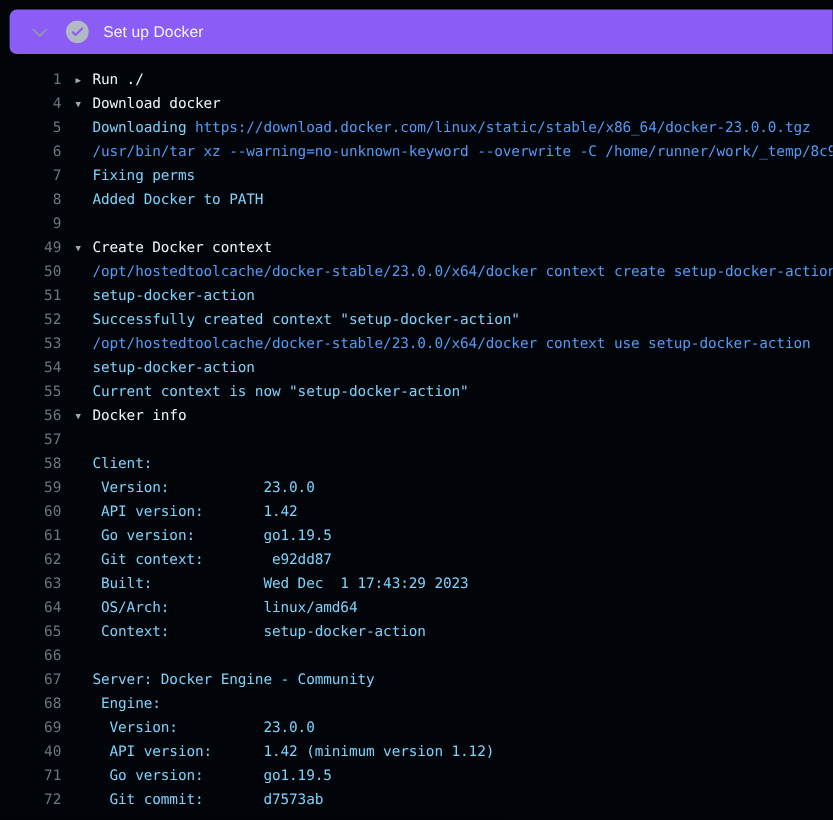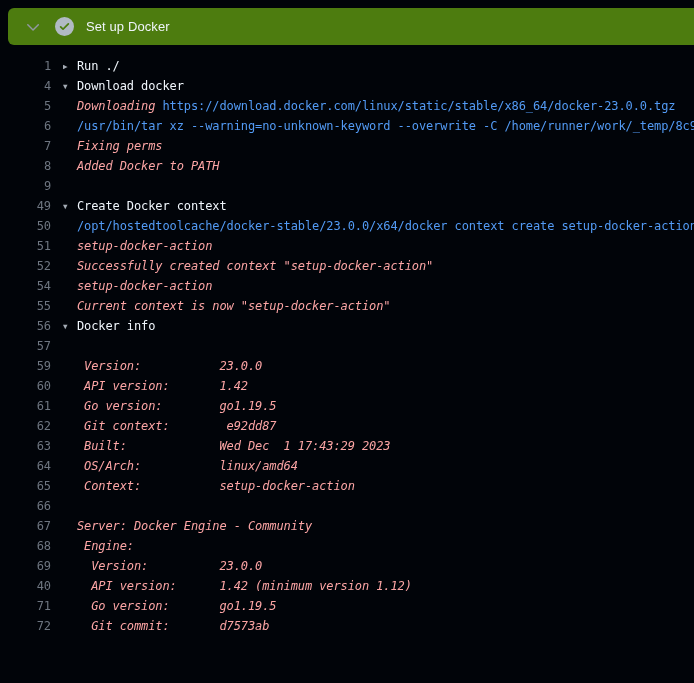--- a/index.html
+++ b/index.html
@@ -10,21 +10,21 @@
     overflow: hidden;
     background: #010409;
   }
   * { box-sizing: border-box; }
 
   
   .step-header {
     margin: 8px 0 0 8px;
     width: calc(100% - 8px);
     height: 37px;
-    background: #4d7c0f;
+    background: #8b5cf6;
     border-radius: 6px 0 0 6px;
     display: flex;
     align-items: center;
     padding-left: 17px;
     cursor: pointer;
   }
   .step-header .chev {
     width: 16px; height: 16px;
     display: inline-flex; align-items: center; justify-content: center;
     flex: 0 0 auto;
@@ -73,21 +73,21 @@
   .content.child { padding-left: 14px; }
   .tri {
     display: inline-block;
     width: 14px;
     font-size: 7.5px;
     color: #a4abb4;
     vertical-align: 1px;
     cursor: pointer;
   }
   .gtitle { color: #f0f6fc; cursor: pointer; }
-  .plain  { color: #fca5a5; font-style: italic; }
+  .plain  { color: #7dd3fc; }
   .cmd    { color: #539bf5; }
   .link   { color: #539bf5; cursor: pointer; }
 </style>
 </head>
 <body>
 
 <div class="step-header">
   <span class="chev">
     <svg width="16" height="16" viewBox="0 0 16 16" aria-hidden="true">
       <path fill="#9198a1" d="M12.78 5.22a.75.75 0 0 1 1.06 1.06l-5.25 5.25a.75.75 0 0 1-1.06 0L2.28 6.28a.75.75 0 1 1 1.06-1.06L8 9.88l4.78-4.66z"></path>
@@ -106,24 +106,26 @@
     <div class="row"><a class="num">4</a><div class="content"><span class="tri">▼</span><span class="gtitle">Download docker</span></div></div>
     <div class="row"><a class="num">5</a><div class="content child"><span class="plain">Downloading </span><a class="link">https://download.docker.com/linux/static/stable/x86_64/docker-23.0.0.tgz</a></div></div>
     <div class="row"><a class="num">6</a><div class="content child"><span class="cmd">/usr/bin/tar xz --warning=no-unknown-keyword --overwrite -C /home/runner/work/_temp/8c91</span></div></div>
     <div class="row"><a class="num">7</a><div class="content child"><span class="plain">Fixing perms</span></div></div>
     <div class="row"><a class="num">8</a><div class="content child"><span class="plain">Added Docker to PATH</span></div></div>
     <div class="row"><a class="num">9</a></div>
     <div class="row"><a class="num">49</a><div class="content"><span class="tri">▼</span><span class="gtitle">Create Docker context</span></div></div>
     <div class="row"><a class="num">50</a><div class="content child"><span class="cmd">/opt/hostedtoolcache/docker-stable/23.0.0/x64/docker context create setup-docker-action</span></div></div>
     <div class="row"><a class="num">51</a><div class="content child"><span class="plain">setup-docker-action</span></div></div>
     <div class="row"><a class="num">52</a><div class="content child"><span class="plain">Successfully created context "setup-docker-action"</span></div></div>
+    <div class="row"><a class="num">53</a><div class="content child"><span class="cmd">/opt/hostedtoolcache/docker-stable/23.0.0/x64/docker context use setup-docker-action</span></div></div>
     <div class="row"><a class="num">54</a><div class="content child"><span class="plain">setup-docker-action</span></div></div>
     <div class="row"><a class="num">55</a><div class="content child"><span class="plain">Current context is now "setup-docker-action"</span></div></div>
     <div class="row"><a class="num">56</a><div class="content"><span class="tri">▼</span><span class="gtitle">Docker info</span></div></div>
     <div class="row"><a class="num">57</a></div>
+    <div class="row"><a class="num">58</a><div class="content child"><span class="plain">Client:</span></div></div>
     <div class="row"><a class="num">59</a><div class="content child"><span class="plain"> Version:           23.0.0</span></div></div>
     <div class="row"><a class="num">60</a><div class="content child"><span class="plain"> API version:       1.42</span></div></div>
     <div class="row"><a class="num">61</a><div class="content child"><span class="plain"> Go version:        go1.19.5</span></div></div>
     <div class="row"><a class="num">62</a><div class="content child"><span class="plain"> Git context:        e92dd87</span></div></div>
     <div class="row"><a class="num">63</a><div class="content child"><span class="plain"> Built:             Wed Dec  1 17:43:29 2023</span></div></div>
     <div class="row"><a class="num">64</a><div class="content child"><span class="plain"> OS/Arch:           linux/amd64</span></div></div>
     <div class="row"><a class="num">65</a><div class="content child"><span class="plain"> Context:           setup-docker-action</span></div></div>
     <div class="row"><a class="num">66</a><div class="content child"><span class="plain"></span></div></div>
     <div class="row"><a class="num">67</a><div class="content child"><span class="plain">Server: Docker Engine - Community</span></div></div>
     <div class="row"><a class="num">68</a><div class="content child"><span class="plain"> Engine:</span></div></div>

